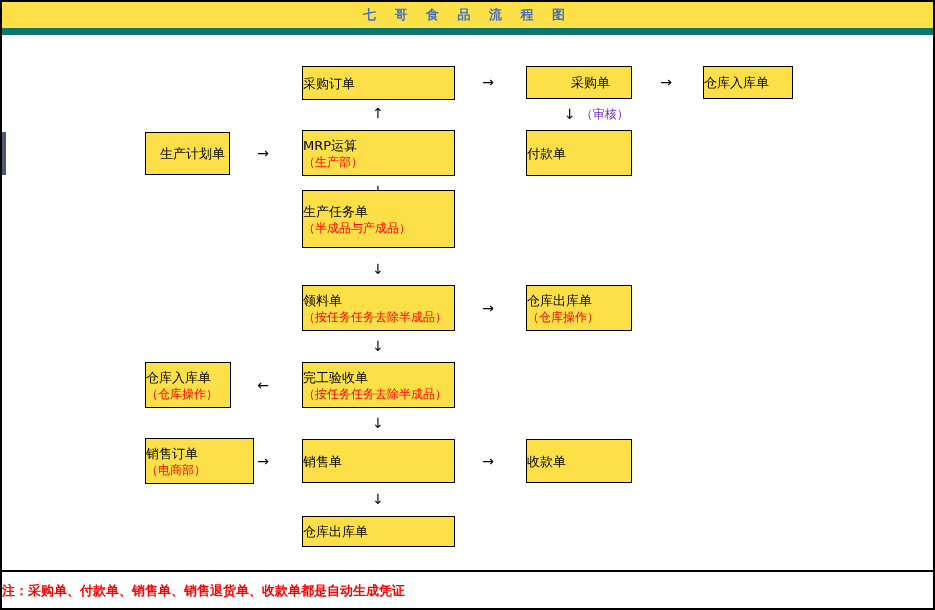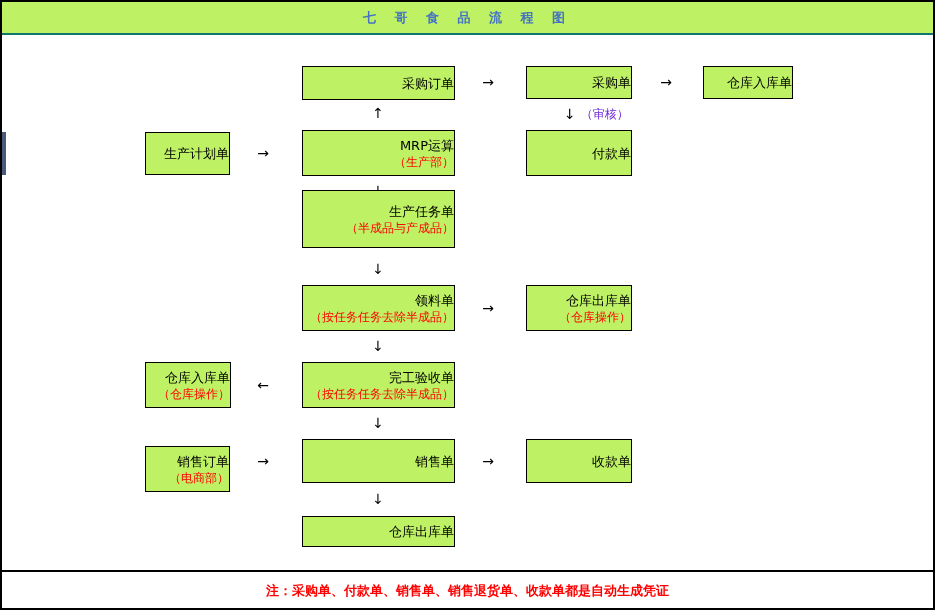--- a/index.html
+++ b/index.html
@@ -12,46 +12,46 @@
     height: 610px;
     background: #ffffff;
     border: 2px solid #000000;
     overflow: hidden;
   }
 
   .titlebar {
     position: absolute;
     left: 0; top: 0;
     width: 100%; height: 33px;
-    border-bottom: 2px solid #0f766e;
+    border-bottom: 7px solid #0f766e;
     display: flex; align-items: center; justify-content: center;
-    background: #bef264;
+    background: #fde047;
   }
   .title {
     color: #4472C4;
     font-size: 13px;
     font-weight: bold;
     letter-spacing: 7px;
     white-space: nowrap;
   }
 
   .left-marker {
     position: absolute;
     left: 0; top: 130px;
     width: 4px; height: 43px;
     background: #4A5A7A;
   }
 
   .node {
     position: absolute;
     border: 1px solid #000000;
-    background: #bef264;
+    background: #fde047;
     display: flex;
     flex-direction: column;
-    align-items: flex-end;
+    align-items: flex-start;
     justify-content: center;
     text-align: center;
   }
   .node-label { font-size: 13px; color: #000000; line-height: 17px; white-space: nowrap; }
   .node-sub   { font-size: 12px; color: #FF0000; line-height: 16px; white-space: nowrap; }
 
   .arrow {
     position: absolute;
     color: #000000;
     font-size: 14px;
@@ -68,21 +68,21 @@
     white-space: nowrap;
   }
   .audit-group .audit-glyph { color: #000000; font-size: 14px; line-height: 14px; }
   .audit-group .audit-label { color: #6d28d9; font-size: 12px; line-height: 14px; }
 
   .footer-band {
     position: absolute;
     left: 0; top: 568px;
     width: 100%; height: 40px;
     border-top: 2px solid #000000;
-    display: flex; align-items: center; justify-content: center;
+    display: flex; align-items: center; justify-content: flex-start;
     background: #ffffff;
   }
   .footer-note {
     color: #FF0000;
     font-size: 13px;
     font-weight: bold;
     white-space: nowrap;
   }
 </style>
 </head>
@@ -107,21 +107,21 @@
   <div class="node" style="left:701px; top:64px; width:90px; height:33px;">
     <div class="node-label">仓库入库单</div>
   </div>
 
   <span class="arrow" style="left:368px; top:104px;">↑</span>
   <div class="audit-group" style="left:562px; top:105px;">
     <span class="audit-glyph">↓</span>
     <span class="audit-label">（审核）</span>
   </div>
 
-  <div class="node" style="left:143px; top:130px; width:85px; height:43px;">
+  <div class="node" style="left:143px; top:130px; width:85px; height:43px;padding-left:14px;">
     <div class="node-label">生产计划单</div>
   </div>
   <span class="arrow" style="left:253px; top:144px;">→</span>
   <div class="node" style="left:300px; top:128px; width:153px; height:46px;">
     <div class="node-label">MRP运算</div>
     <div class="node-sub">（生产部）</div>
   </div>
   <div class="node" style="left:524px; top:128px; width:106px; height:46px;">
     <div class="node-label">付款单</div>
   </div>
@@ -152,21 +152,21 @@
     <div class="node-sub">（仓库操作）</div>
   </div>
   <span class="arrow" style="left:253px; top:376px;">←</span>
   <div class="node" style="left:300px; top:360px; width:153px; height:46px;">
     <div class="node-label">完工验收单</div>
     <div class="node-sub">（按任务任务去除半成品）</div>
   </div>
 
   <span class="arrow" style="left:368px; top:414px;">↓</span>
 
-  <div class="node" style="left:143px; top:436px; width:85px; height:46px;margin-top:8px;">
+  <div class="node" style="left:143px; top:436px; width:109px; height:46px;">
     <div class="node-label">销售订单</div>
     <div class="node-sub">（电商部）</div>
   </div>
   <span class="arrow" style="left:253px; top:452px;">→</span>
   <div class="node" style="left:300px; top:437px; width:153px; height:44px;">
     <div class="node-label">销售单</div>
   </div>
   <span class="arrow" style="left:478px; top:452px;">→</span>
   <div class="node" style="left:524px; top:437px; width:106px; height:44px;">
     <div class="node-label">收款单</div>

